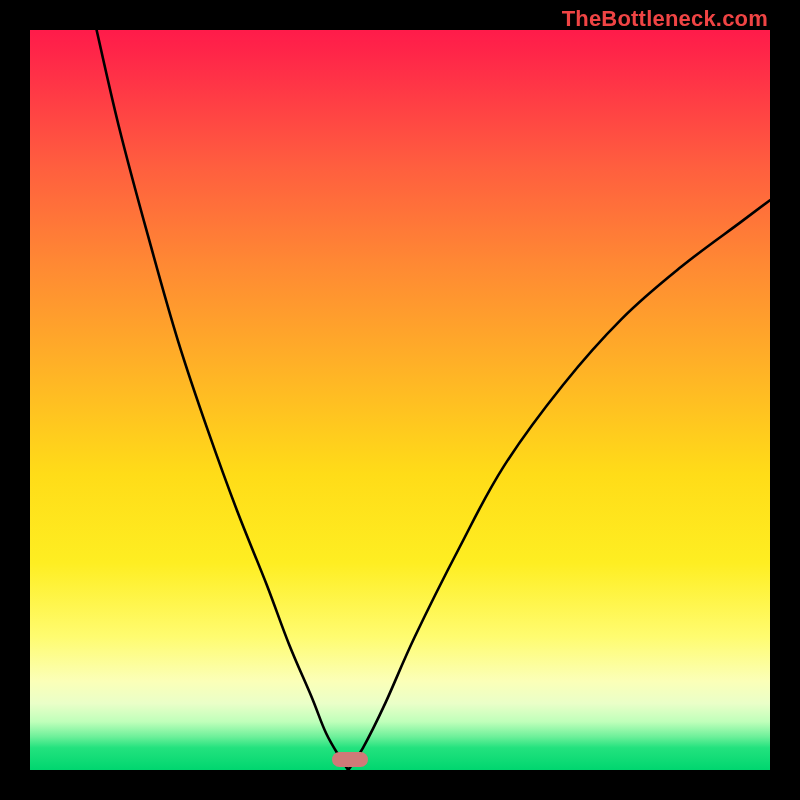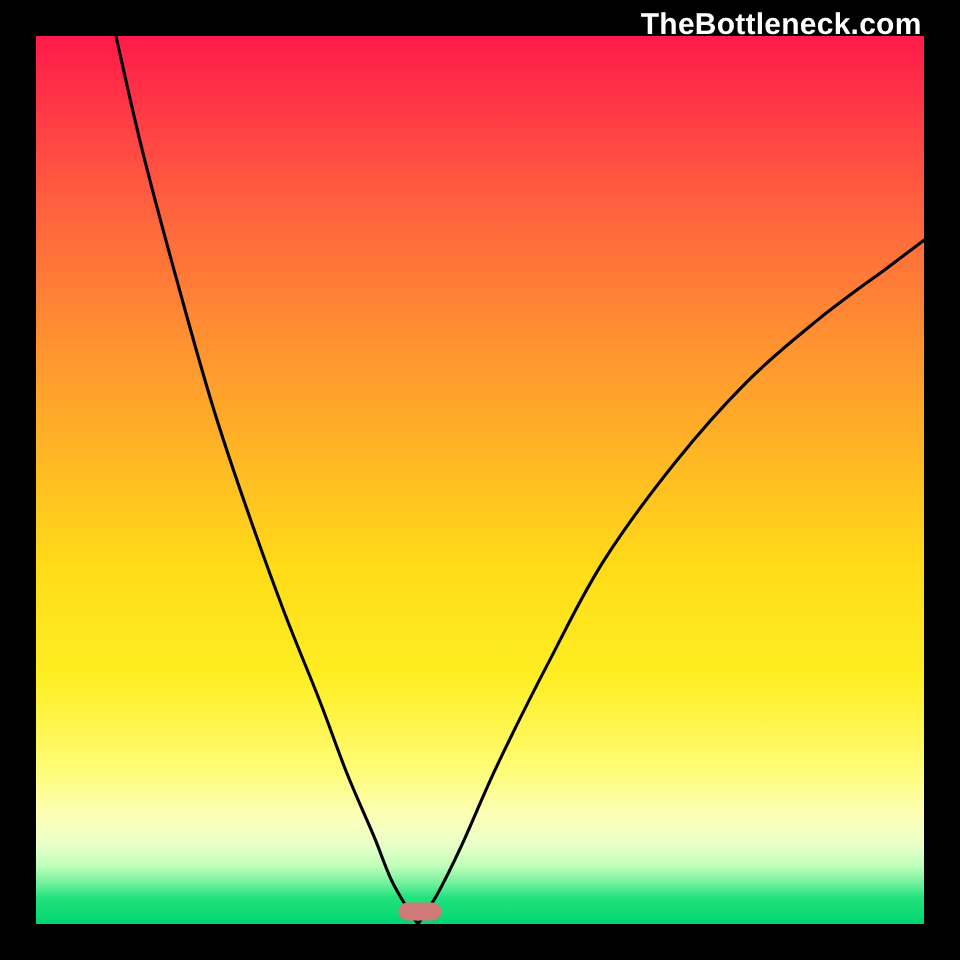--- a/index.html
+++ b/index.html
@@ -39,23 +39,23 @@
       #bfffba 93.5%,
       #6df09a 95.5%,
       #23e27e 97%,
       #00d66f 100%
     );
   }
   .watermark {
     position: absolute;
     top: 6px;
     right: 32px;
-    font-size: 25px;
+    font-size: 22px;
     font-weight: 600;
-    color: #ffffff;
+    color: #ef4444;
     letter-spacing: 0.2px;
     user-select: none;
   }
   .marker {
     position: absolute;
     background: #cf7a78;
     border-radius: 8px;
   }
   svg.curves {
     position: absolute;

